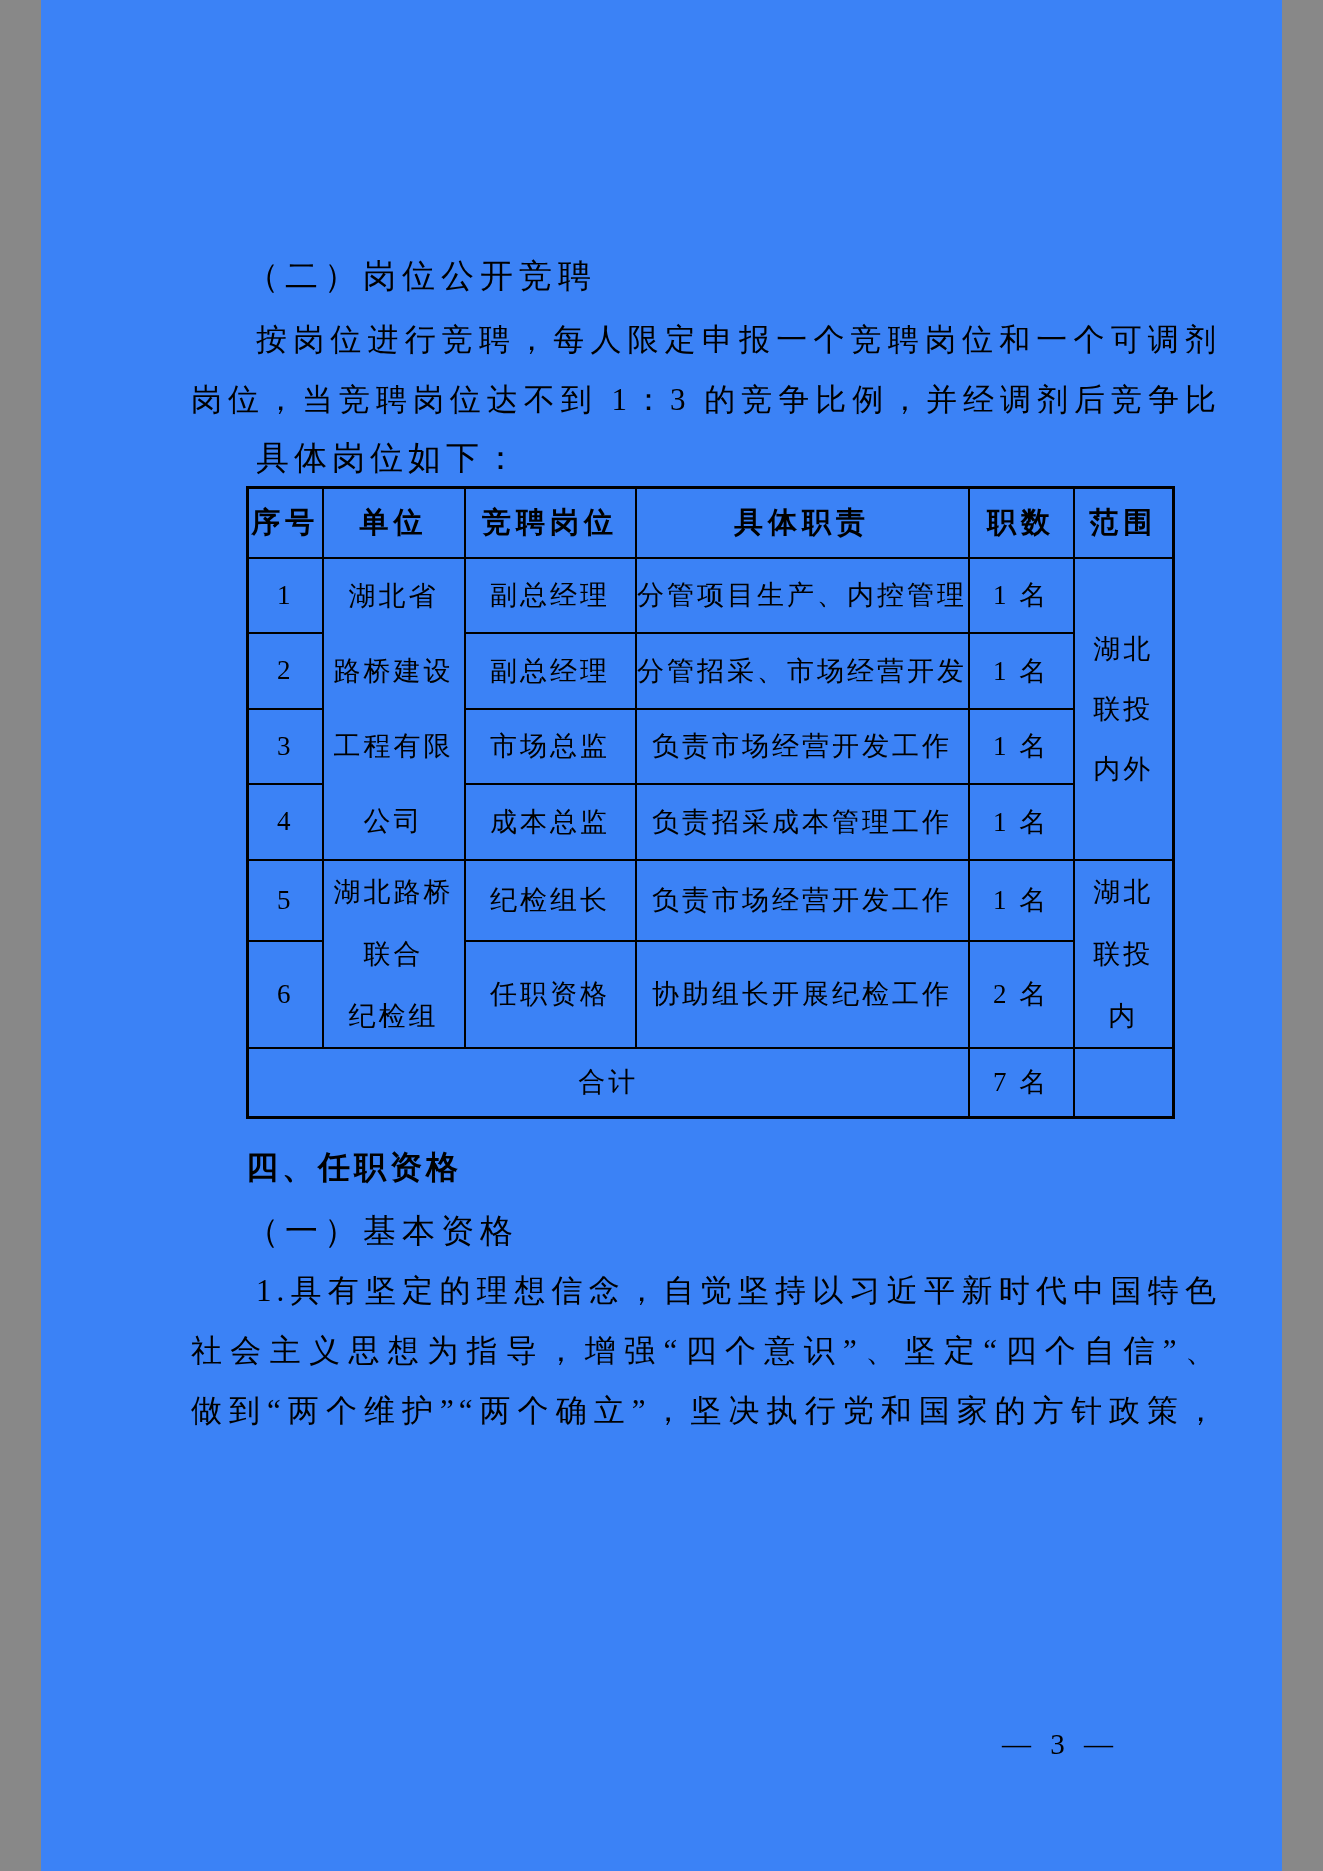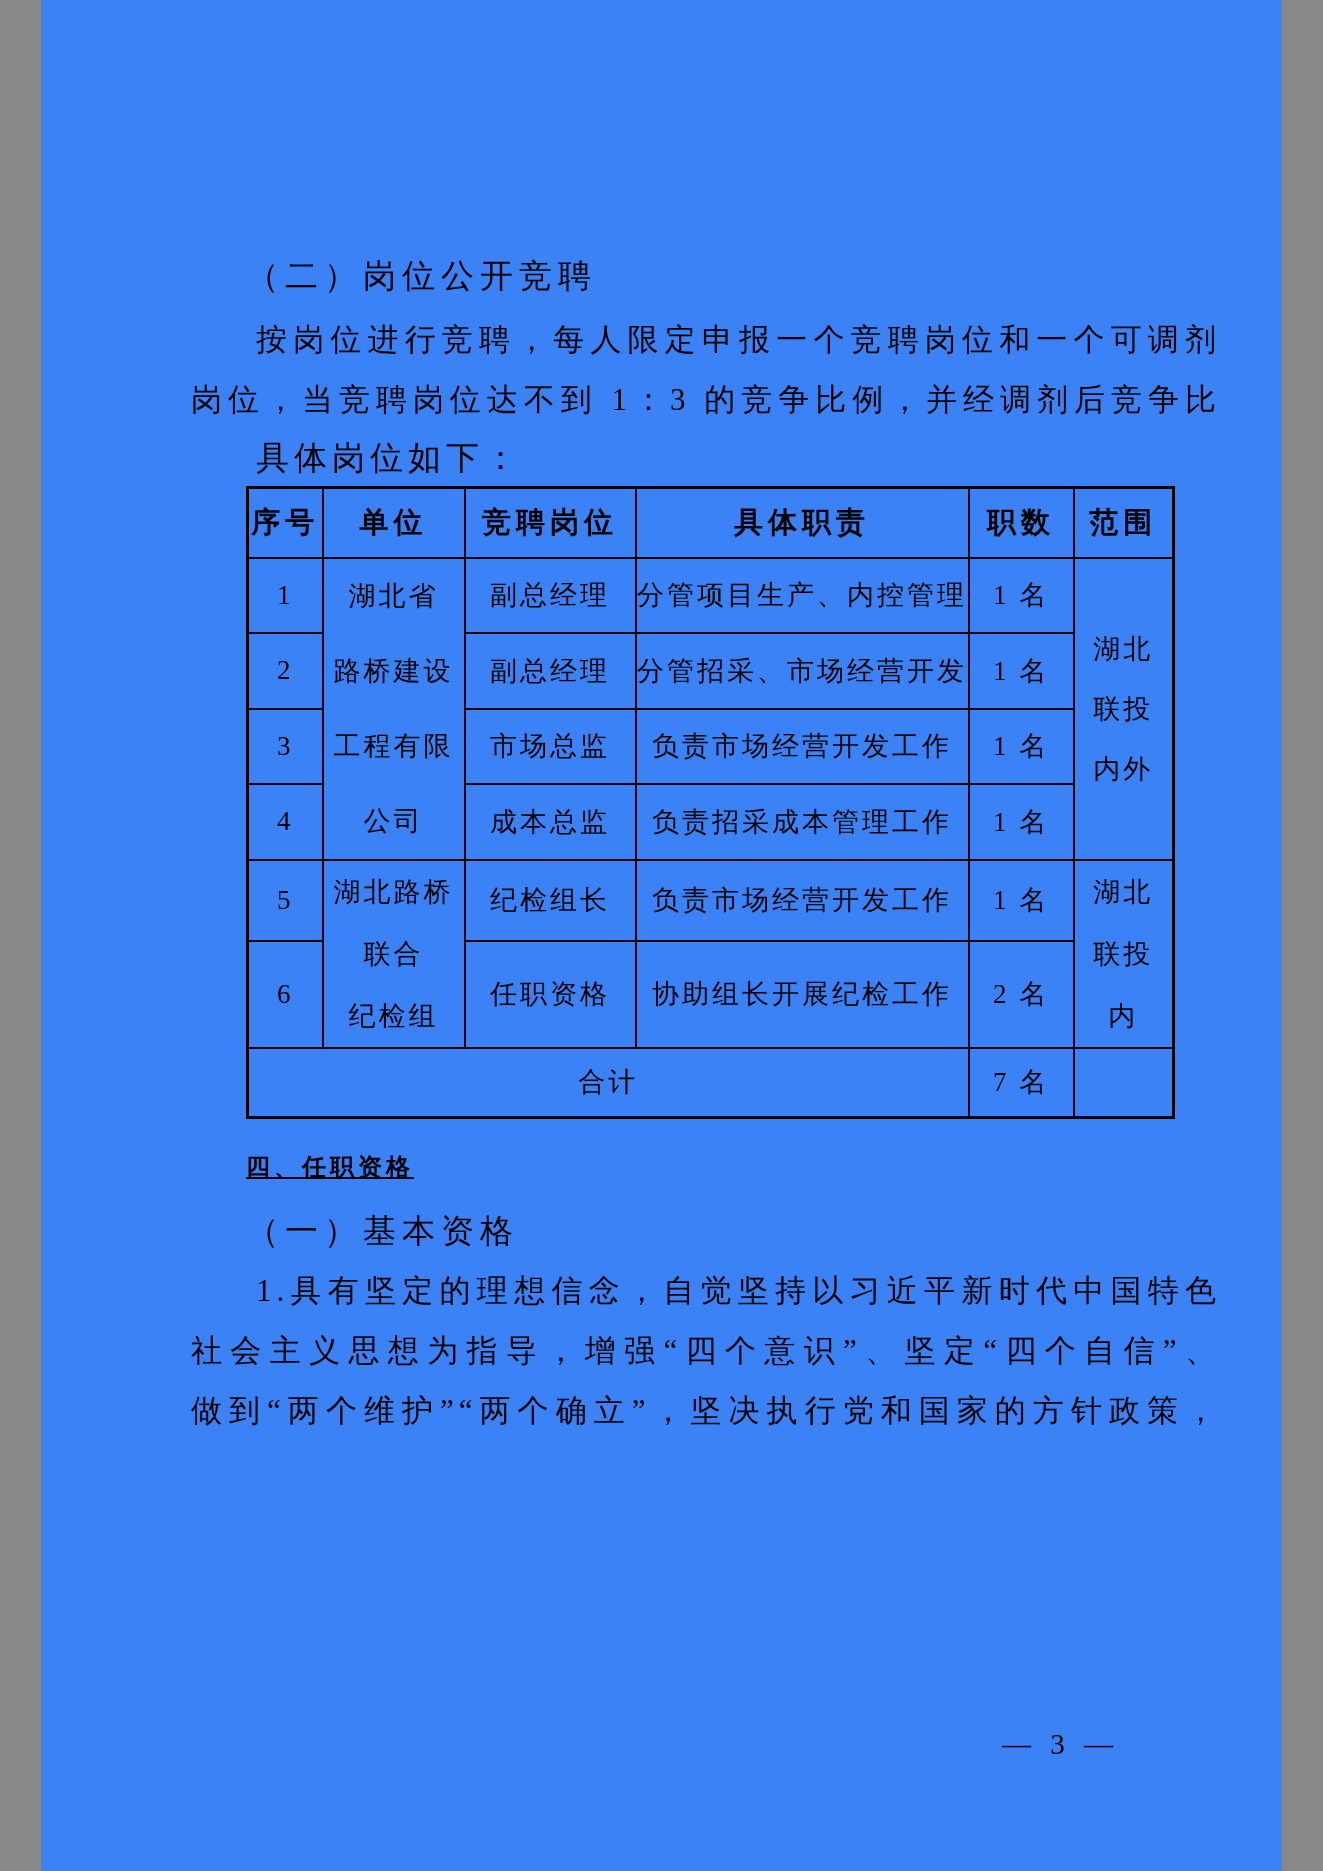--- a/index.html
+++ b/index.html
@@ -68,25 +68,24 @@
   td.multiline { white-space:pre-line; }
   td.unit-a  { line-height:75px; }
   td.unit-b  { line-height:62px; }
   td.scope-a { line-height:60px; }
   td.scope-b { line-height:62px; }
   
   .h-main {
     margin-top:18px;
     font-family:"Liberation Sans","DejaVu Sans",sans-serif;
     font-weight:bold;
-    font-size:24px;
+    font-size:32px;
     line-height:60px;
     letter-spacing:4px;
     text-indent:55px;
-    text-decoration:underline;
   }
   .h-sub2 {
     margin-top:4px;
     font-size:33px;
     line-height:60px;
     letter-spacing:6px;
     font-weight:500;
     text-indent:55px;
   }
   .para2 { margin-top:6px; }

